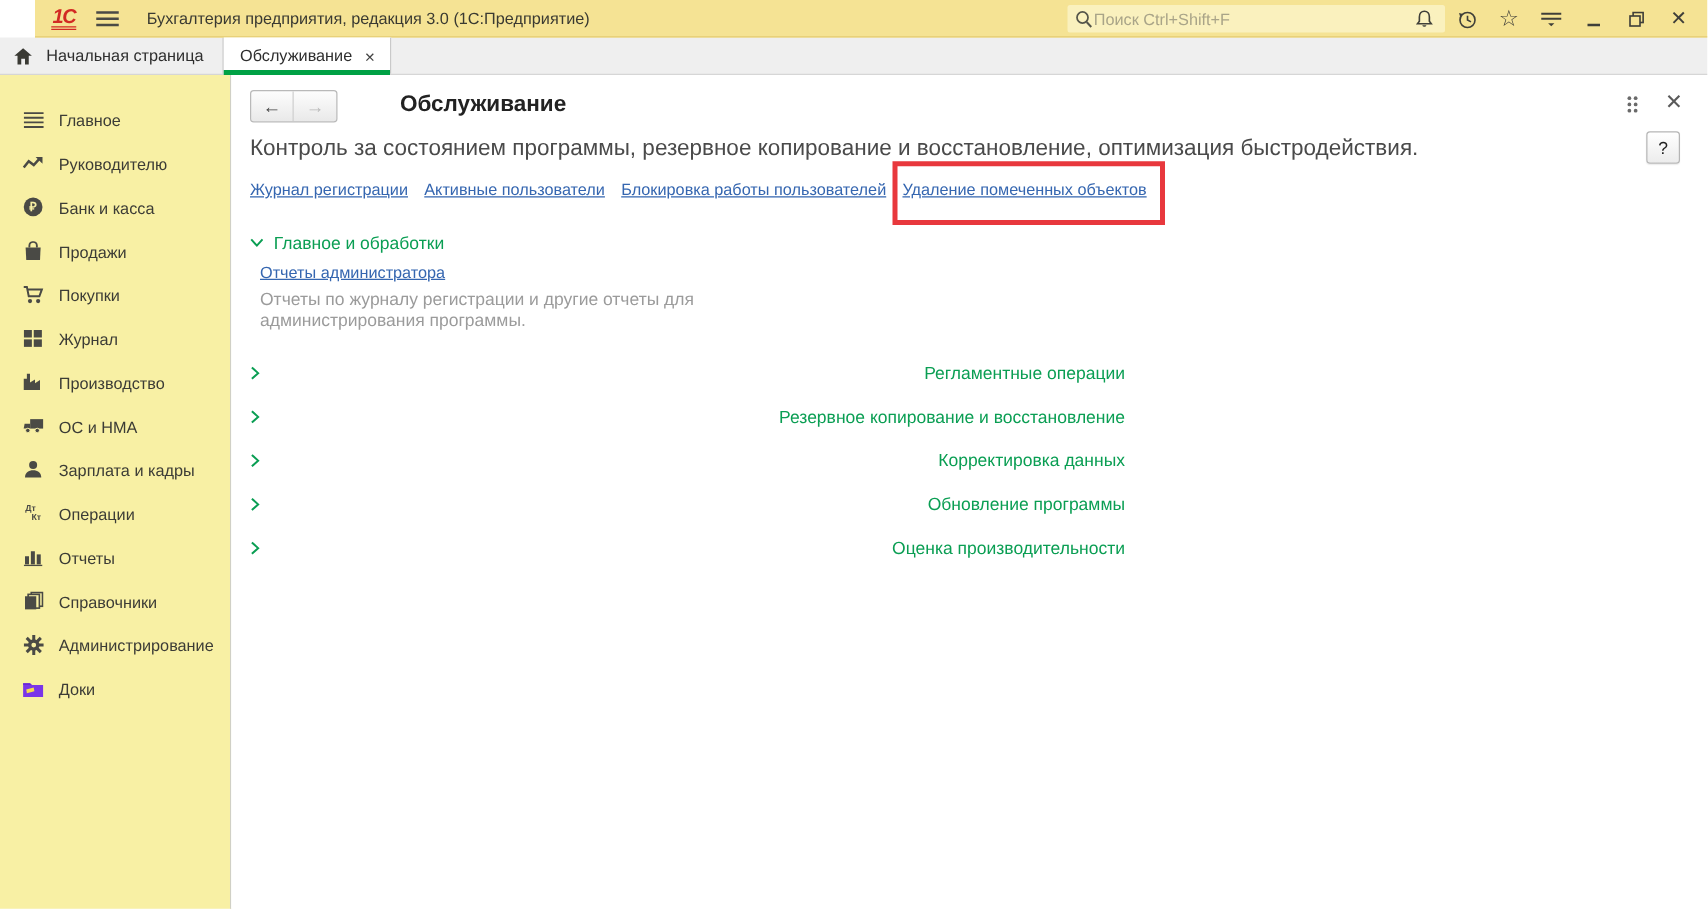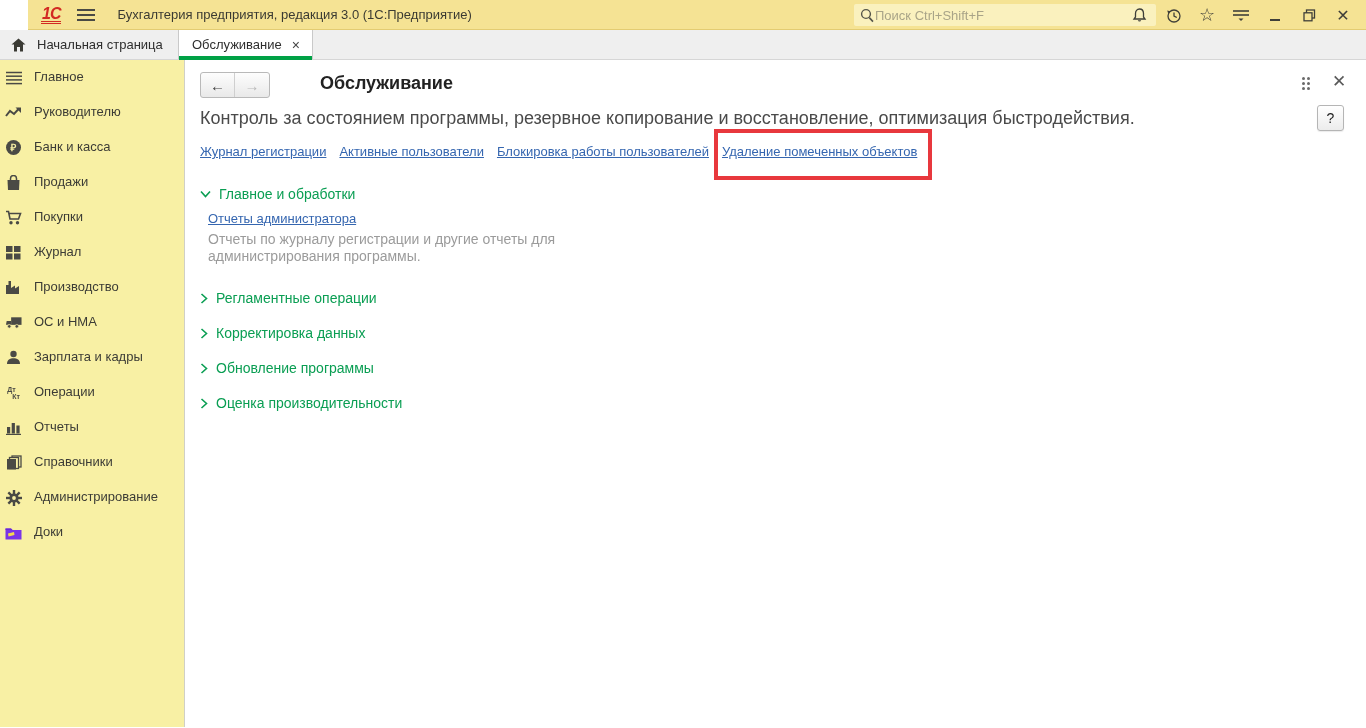--- a/index.html
+++ b/index.html
@@ -35,21 +35,21 @@
   .tab-home { width:179px; padding-left:11px; border-right:1px solid #C9C9C9; gap:11px; }
   .tab-active { position:relative; background:#fff; padding:0 10px 0 13px;
     border-right:1px solid #C9C9C9; gap:8px; }
   .tab-underline { position:absolute; left:0; right:0; bottom:-1px; height:4px; background:#00A145; }
   .tab-close { font-size:14px; color:#444; padding:0 2px; cursor:pointer; }
 
   
   .main { display:flex; height:667px; }
   .sidebar { width:185px; background:#F8F0A4; border-right:1px solid #D0D0C6;
     padding-top:9px; overflow:hidden; }
-  .side-item { height:35px; display:flex; align-items:flex-start; padding-left:5px;
+  .side-item { height:35px; display:flex; align-items:flex-end; padding-left:18px;
     gap:12px; cursor:pointer; }
   .side-item .ico { width:17px; height:17px; display:flex; align-items:center;
     justify-content:center; color:#4a4a45; flex:0 0 17px; }
   .side-item .lbl { font-size:13px; color:#3c3c36; white-space:nowrap; }
   .dtkt { font-size:7px; font-weight:bold; color:#4a4a45; line-height:7px; text-align:left; }
   .dtkt .kt { margin-left:5px; }
 
   .content { position:relative; flex:1; background:#fff; }
 
   
@@ -85,21 +85,21 @@
 
   
   .sections { position:absolute; left:15px; top:125px; width:700px; }
   .sec-head { display:flex; align-items:center; gap:8px; font-size:14px;
     color:#0A9E53; cursor:pointer; line-height:18px; }
   .sec-head svg { flex:0 0 auto; }
   .sec-body { margin:6px 0 0 8px; }
   .sec-link { font-size:13px; display:inline-block; }
   .sec-desc { margin-top:4px; font-size:14px; color:#9B9B9B; line-height:17px;
     width:350px; }
-  .collapsed { margin-top:17px; }
+  .collapsed { margin-top:17px;justify-content:space-between; }
   .first-collapsed { margin-top:24px; }
 </style>
 </head>
 <body>
 
 <div class="topbar">
   <span class="logo">1С</span>
   <span class="hamburger">
       <i></i>
       <i></i>
@@ -372,37 +372,43 @@
         </div>
       </div>
 
       <div class="sec-head collapsed first-collapsed">
         <svg width="8" height="11" viewBox="0 0 8 11">
           <polyline points="1.5,1 6.5,5.5 1.5,10" fill="none" stroke="#0A9E53" stroke-width="1.6"></polyline>
         </svg>
         <span>Регламентные операции</span>
       </div>
 
-
       <div class="sec-head collapsed">
         <svg width="8" height="11" viewBox="0 0 8 11">
           <polyline points="1.5,1 6.5,5.5 1.5,10" fill="none" stroke="#0A9E53" stroke-width="1.6"></polyline>
         </svg>
-        <span>Корректировка данных</span>
+        <span>Резервное копирование и восстановление</span>
       </div>
 
       <div class="sec-head collapsed">
         <svg width="8" height="11" viewBox="0 0 8 11">
           <polyline points="1.5,1 6.5,5.5 1.5,10" fill="none" stroke="#0A9E53" stroke-width="1.6"></polyline>
         </svg>
-        <span>Обновление программы</span>
+        <span>Корректировка данных</span>
       </div>
 
       <div class="sec-head collapsed">
         <svg width="8" height="11" viewBox="0 0 8 11">
           <polyline points="1.5,1 6.5,5.5 1.5,10" fill="none" stroke="#0A9E53" stroke-width="1.6"></polyline>
         </svg>
+        <span>Обновление программы</span>
+      </div>
+
+      <div class="sec-head collapsed">
+        <svg width="8" height="11" viewBox="0 0 8 11">
+          <polyline points="1.5,1 6.5,5.5 1.5,10" fill="none" stroke="#0A9E53" stroke-width="1.6"></polyline>
+        </svg>
         <span>Оценка производительности</span>
       </div>
 
     </div>
   </div>
 </div>
 
 </body></html>

